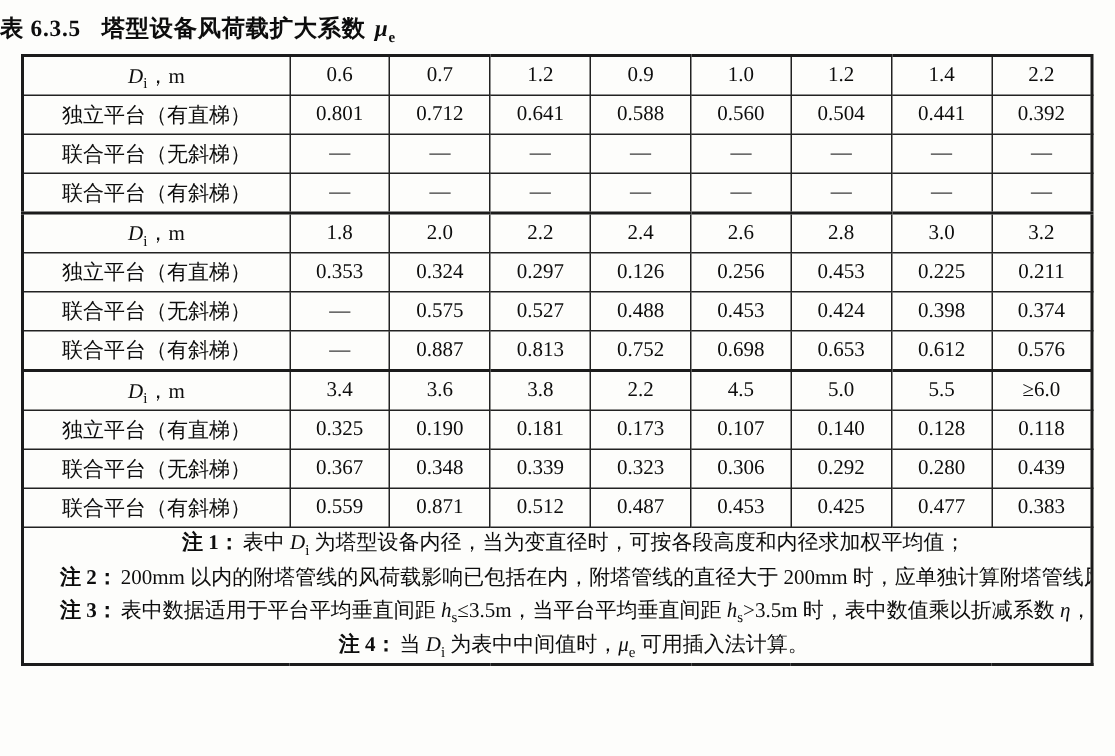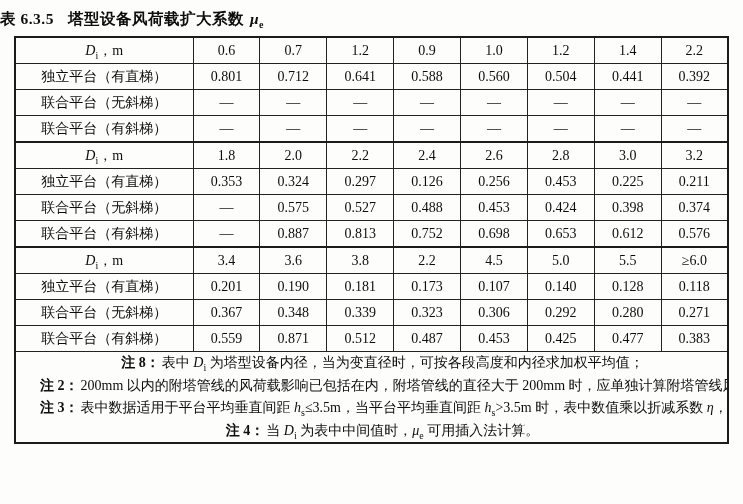--- a/index.html
+++ b/index.html
@@ -157,54 +157,54 @@
           <td>3.6</td>
           <td>3.8</td>
           <td>2.2</td>
           <td>4.5</td>
           <td>5.0</td>
           <td>5.5</td>
           <td>≥6.0</td>
         </tr>
         <tr>
           <td class="label-cell">独立平台（有直梯）</td>
-          <td>0.201</td>
+          <td>0.325</td>
           <td>0.190</td>
           <td>0.181</td>
           <td>0.173</td>
           <td>0.107</td>
           <td>0.140</td>
           <td>0.128</td>
           <td>0.118</td>
         </tr>
         <tr>
           <td class="label-cell">联合平台（无斜梯）</td>
           <td>0.367</td>
           <td>0.348</td>
           <td>0.339</td>
           <td>0.323</td>
           <td>0.306</td>
           <td>0.292</td>
           <td>0.280</td>
-          <td>0.271</td>
+          <td>0.439</td>
         </tr>
         <tr>
           <td class="label-cell">联合平台（有斜梯）</td>
           <td>0.559</td>
           <td>0.871</td>
           <td>0.512</td>
           <td>0.487</td>
           <td>0.453</td>
           <td>0.425</td>
           <td>0.477</td>
           <td>0.383</td>
         </tr>
         <tr id="notes-row">
         <td class="notes-cell" colspan="9" id="notes-cell">
-            <p><b>注 8：</b><span>表中 </span><span class="it">D</span><sub>i</sub><span> 为塔型设备内径，当为变直径时，可按各段高度和内径求加权平均值；</span></p>
+            <p><b>注 1：</b><span>表中 </span><span class="it">D</span><sub>i</sub><span> 为塔型设备内径，当为变直径时，可按各段高度和内径求加权平均值；</span></p>
             <p><b>注 2：</b><span>200mm 以内的附塔管线的风荷载影响已包括在内，附塔管线的直径大于 200mm 时，应单独计算附塔管线风荷载；</span></p>
             <p><b>注 3：</b><span>表中数据适用于平台平均垂直间距 </span><span class="it">h</span><sub>s</sub><span>≤3.5m，当平台平均垂直间距 </span><span class="it">h</span><sub>s</sub><span>&gt;3.5m 时，表中数值乘以折减系数 </span><span class="it">η</span><span>，</span><span class="it">η</span></p>
             <p><b>注 4：</b><span>当 </span><span class="it">D</span><sub>i</sub><span> 为表中中间值时，</span><span class="it">μ</span><sub>e</sub><span> 可用插入法计算。</span></p>
           </td>
       </tr>
     </tbody>
   </table>
 
 </div>
 

